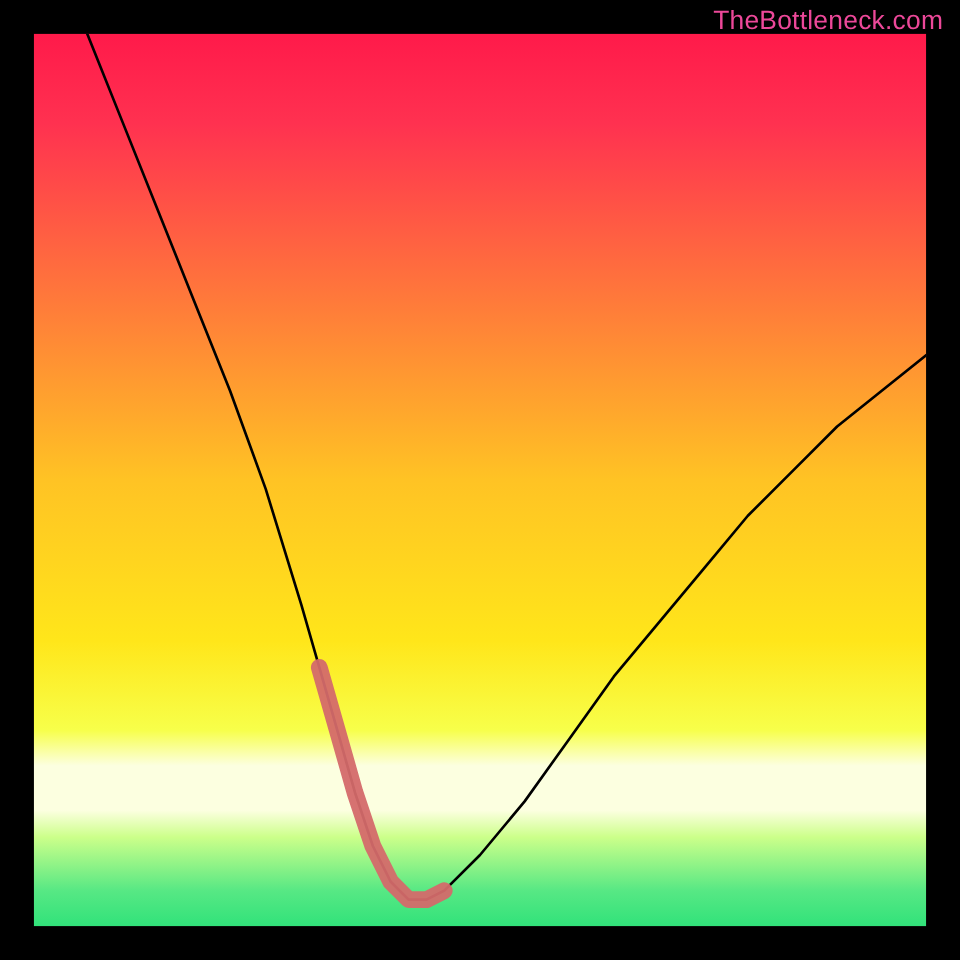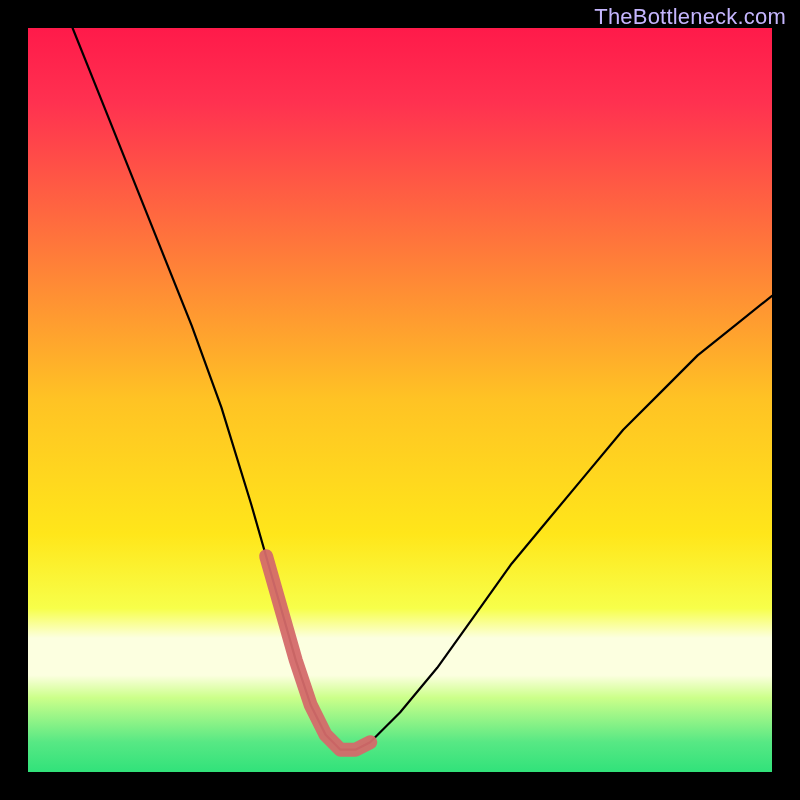--- a/index.html
+++ b/index.html
@@ -24,21 +24,21 @@
     top: 28px;
     left: 28px;
     width: 744px;
     height: 744px;
     overflow: hidden;
   }
   .watermark {
     position: absolute;
     top: 4px;
     right: 14px;
-    color: #c4b5fd;
+    color: #ec4899;
     font-size: 22px;
     font-weight: 500;
     letter-spacing: 0.2px;
     font-family: Arial, Helvetica, sans-serif;
   }
   svg {
     display: block;
   }
 </style>
 </head>

